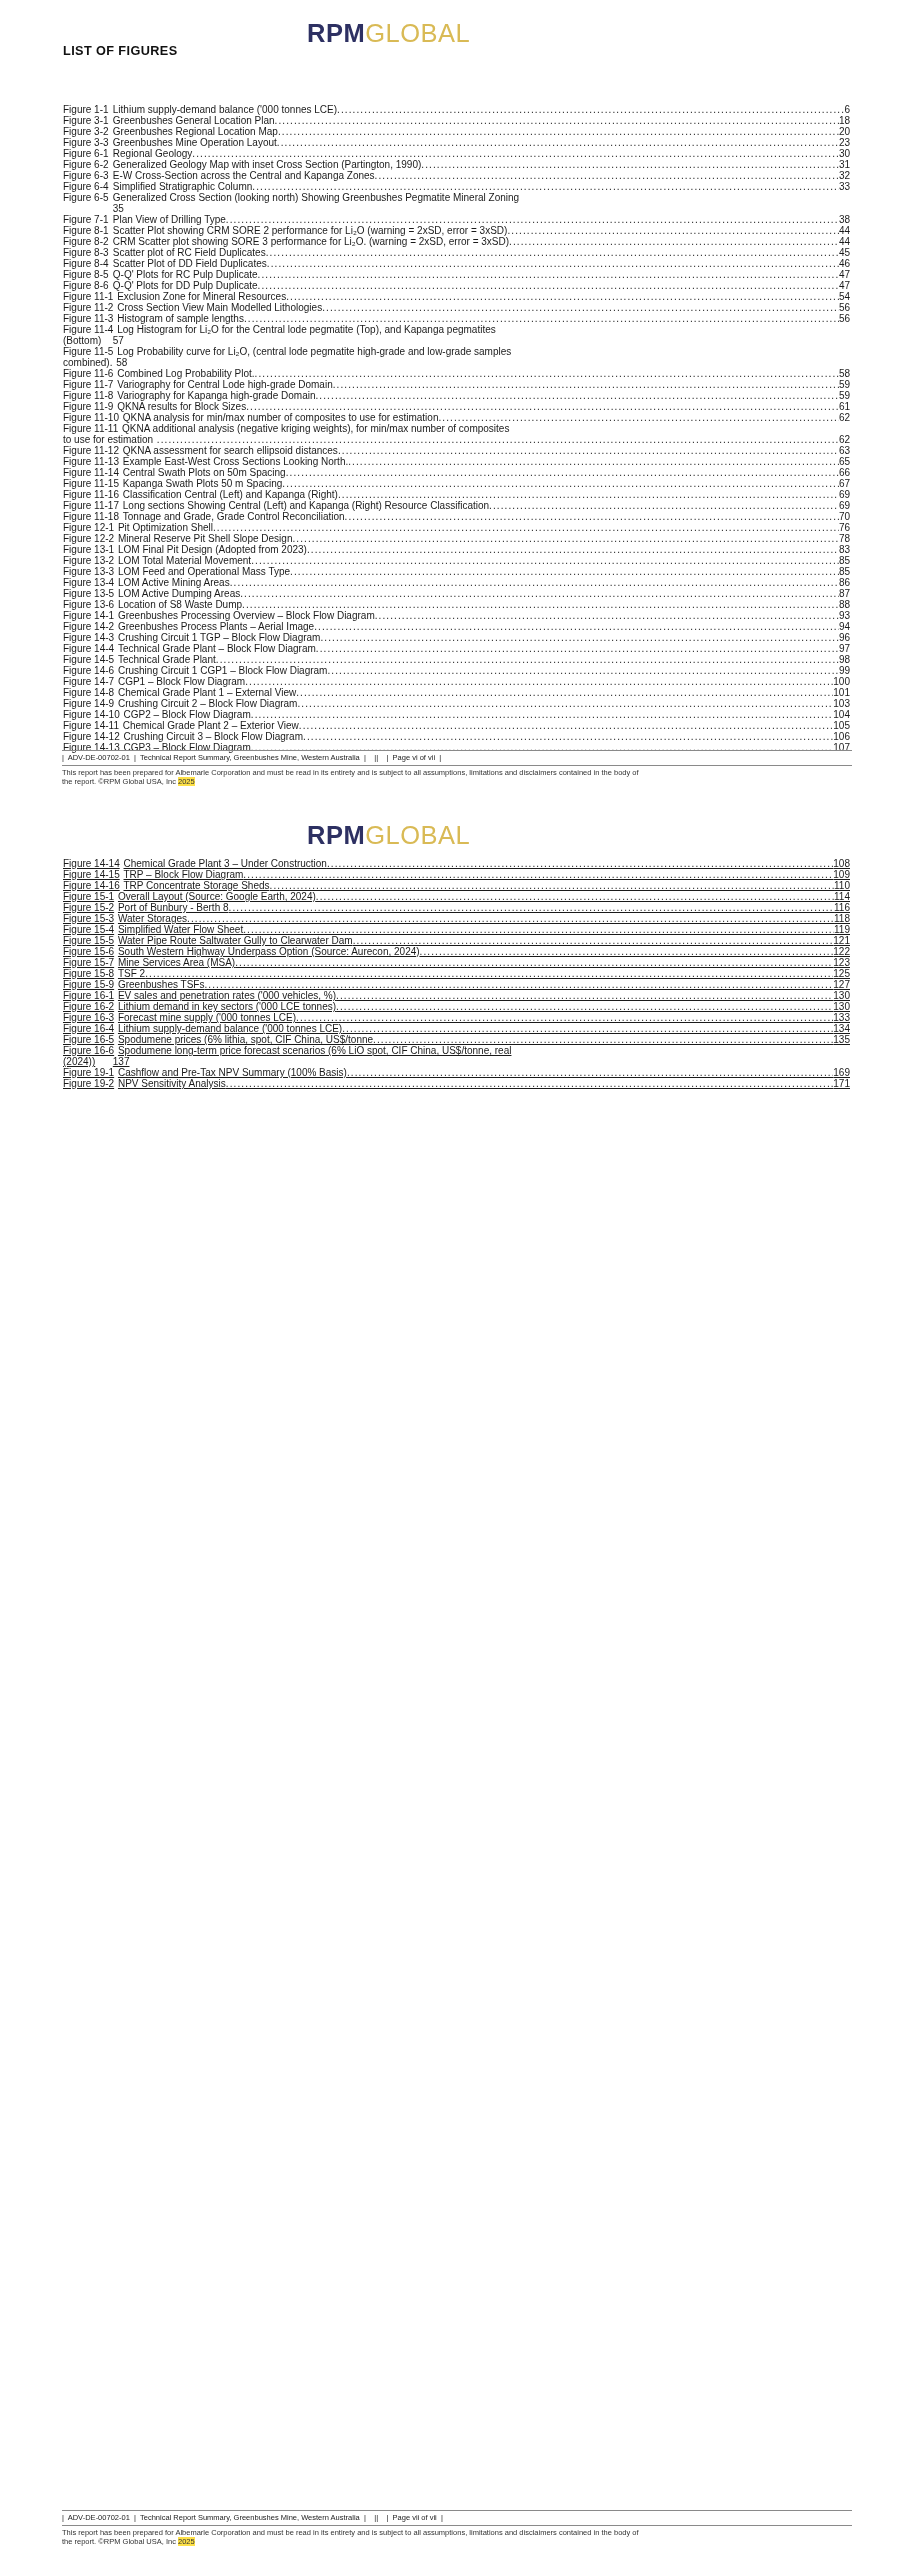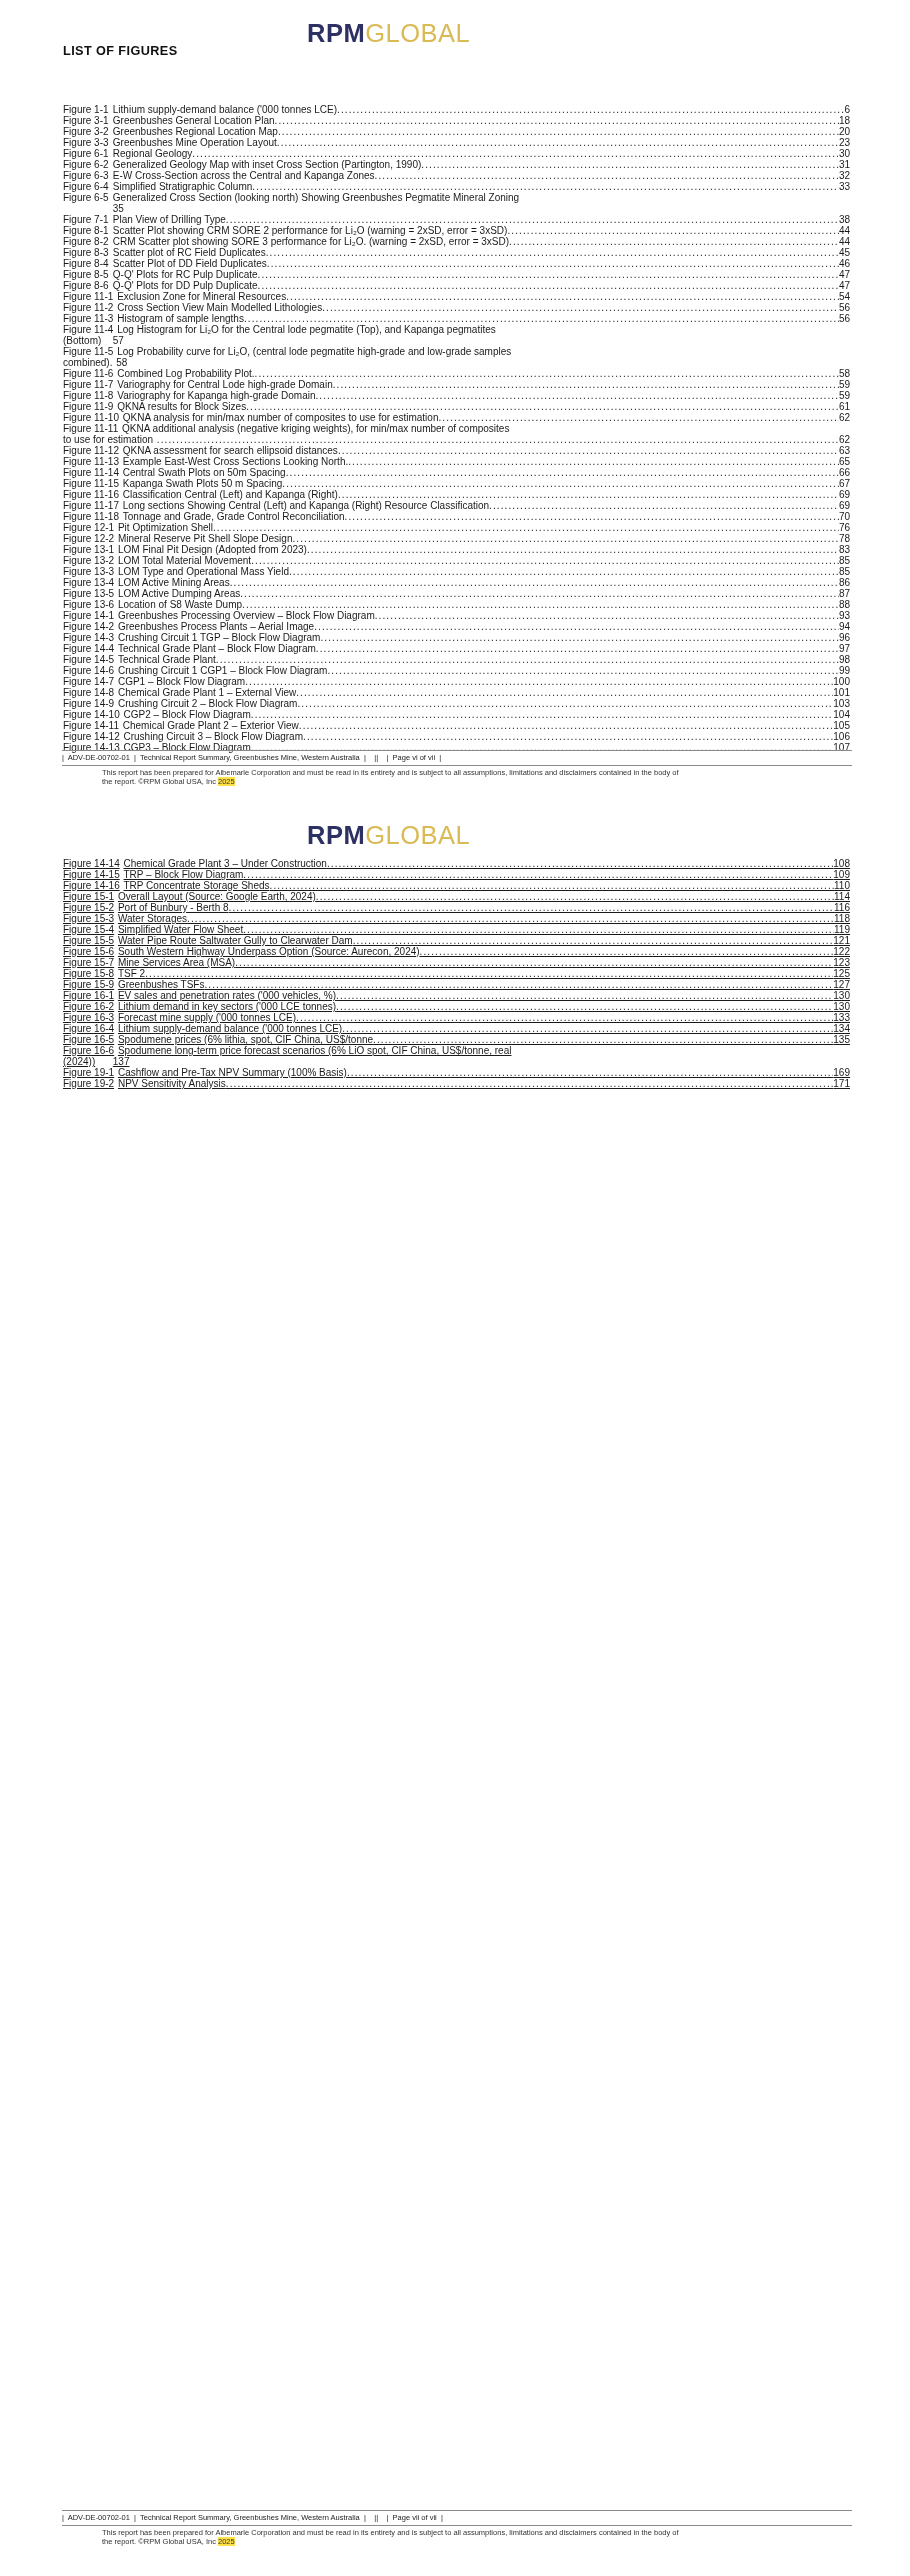--- a/index.html
+++ b/index.html
@@ -22,21 +22,21 @@
   .toc-row { display: flex; white-space: nowrap; overflow: hidden; }
   .toc-c1 { min-width: 46px; padding-right: 3.8px; white-space: pre; flex: 0 0 auto; }
   .toc-c2 { white-space: pre; flex: 0 0 auto; }
   .toc-dots { flex: 1 1 0; min-width: 0; overflow: hidden; letter-spacing: 1.1px; color: #1a1a1a; }
   .toc-page { white-space: pre; flex: 0 0 auto; }
 
   .footer { position: absolute; left: 62px; right: 59px; }
   #page1 .footer { top: 750px; }
   #page2 .footer { top: 1697px; }
   .footer-bar { display: flex; border-top: 0.9px solid #8a8a8a; border-bottom: 0.9px solid #8a8a8a; padding: 1.9px 0 2.8px 0; font-size: 7.5px; color: #222222; white-space: pre; }
-  .disclaimer { margin-top: 2.8px; font-size: 7.5px; line-height: 9px; color: #333333; margin-left: 40px; }
+  .disclaimer { margin-top: 2.8px; font-size: 7.5px; line-height: 9px; color: #333333; }
   .hl { background: #fde047; }
 </style>
 </head>
 <body>
 
 <div id="canvas">
 
   <section class="page" id="page1">
     <div class="logo">
       <span class="logo-rpm">RPM</span><span class="logo-global">GLOBAL</span>
@@ -276,21 +276,21 @@
           <span class="toc-page">83</span>
         </div>
         <div class="toc-row">
           <span class="toc-c1">Figure 13-2</span>
           <span class="toc-c2">LOM Total Material Movement</span>
           <span class="toc-dots">....................................................................................................................................................................................................................................................................</span>
           <span class="toc-page">85</span>
         </div>
         <div class="toc-row">
           <span class="toc-c1">Figure 13-3</span>
-          <span class="toc-c2">LOM Type and Operational Mass Yield</span>
+          <span class="toc-c2">LOM Feed and Operational Mass Type</span>
           <span class="toc-dots">....................................................................................................................................................................................................................................................................</span>
           <span class="toc-page">85</span>
         </div>
         <div class="toc-row">
           <span class="toc-c1">Figure 13-4</span>
           <span class="toc-c2">LOM Active Mining Areas</span>
           <span class="toc-dots">....................................................................................................................................................................................................................................................................</span>
           <span class="toc-page">86</span>
         </div>
         <div class="toc-row">

